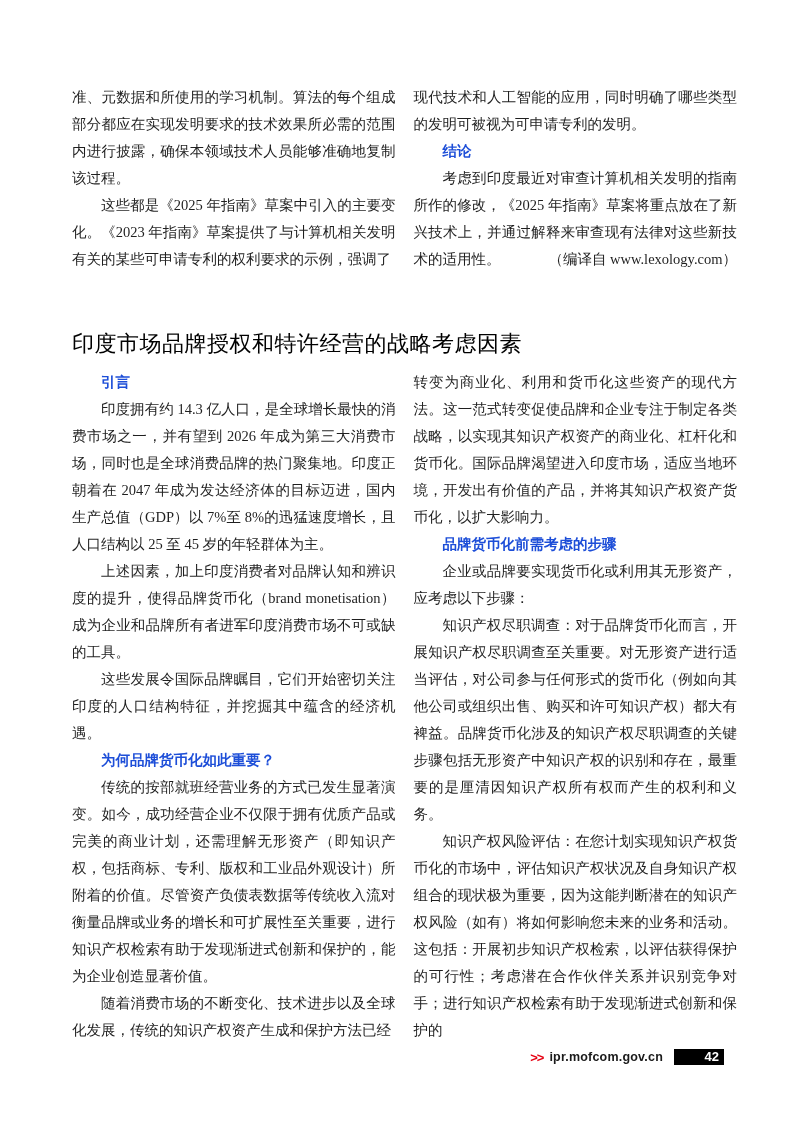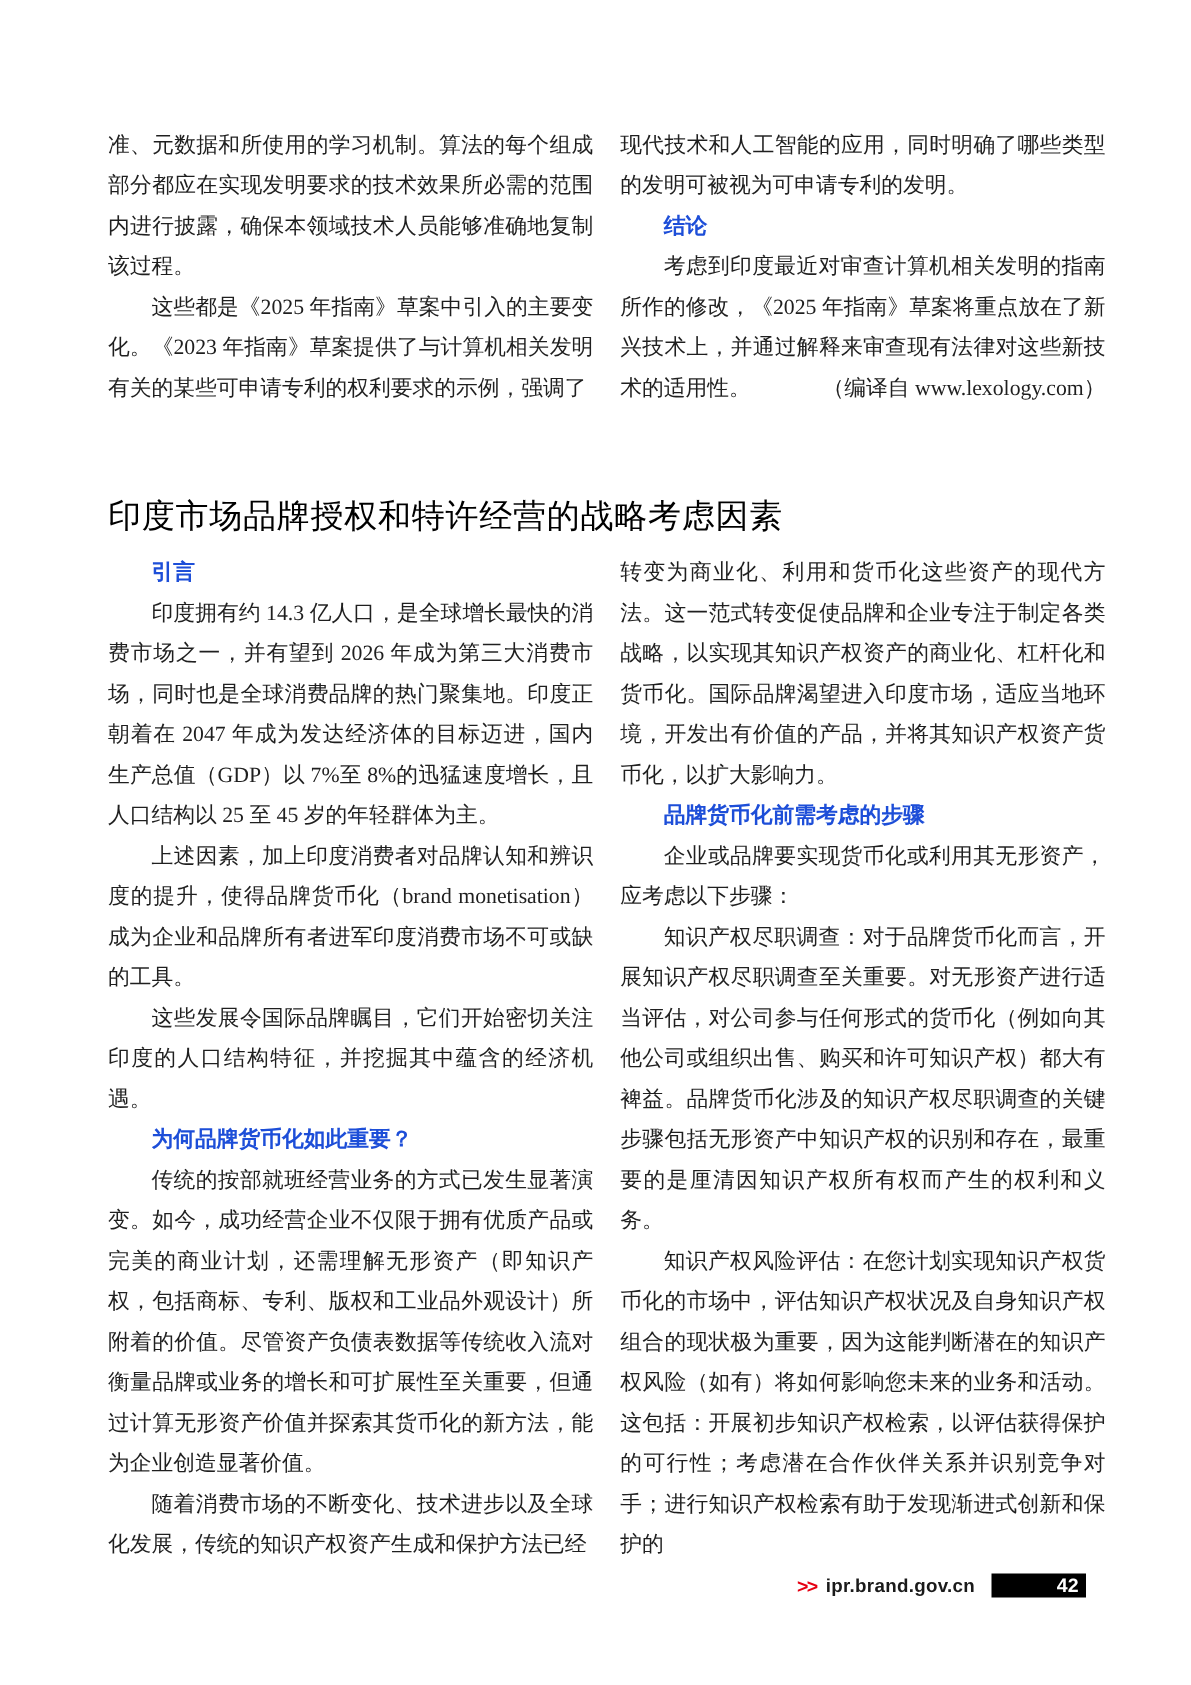--- a/index.html
+++ b/index.html
@@ -39,21 +39,21 @@
   .footer-chevrons {
     color:#e60012; font-weight:700; font-size:13px;
     letter-spacing:-1px; margin-right:6px;
   }
   .footer-url {
     font-size:12.5px; font-weight:700; color:#1a1a1a;
     letter-spacing:0.2px; margin-right:11px;
   }
   .page-badge {
     background:#000000; color:#ffffff;
-    width:63px; height:16px; line-height:16px;
+    width:50px; height:16px; line-height:16px;
     text-align:right; padding-right:5px;
     font-weight:700; font-size:13px;
   }
 </style>
 </head>
 <body>
 
 <div class="page">
   <div class="content">
 
@@ -71,32 +71,32 @@
 
     <h1 class="article-title">印度市场品牌授权和特许经营的战略考虑因素</h1>
 
     <div class="two-col">
       <div class="col">
         <p class="subhead">引言</p>
         <p class="indent">印度拥有约 14.3 亿人口，是全球增长最快的消费市场之一，并有望到 2026 年成为第三大消费市场，同时也是全球消费品牌的热门聚集地。印度正朝着在 2047 年成为发达经济体的目标迈进，国内生产总值（GDP）以 7%至 8%的迅猛速度增长，且人口结构以 25 至 45 岁的年轻群体为主。</p>
         <p class="indent">上述因素，加上印度消费者对品牌认知和辨识度的提升，使得品牌货币化（brand monetisation）成为企业和品牌所有者进军印度消费市场不可或缺的工具。</p>
         <p class="indent">这些发展令国际品牌瞩目，它们开始密切关注印度的人口结构特征，并挖掘其中蕴含的经济机遇。</p>
         <p class="subhead">为何品牌货币化如此重要？</p>
-        <p class="indent">传统的按部就班经营业务的方式已发生显著演变。如今，成功经营企业不仅限于拥有优质产品或完美的商业计划，还需理解无形资产（即知识产权，包括商标、专利、版权和工业品外观设计）所附着的价值。尽管资产负债表数据等传统收入流对衡量品牌或业务的增长和可扩展性至关重要，但通过计算无形资产价值并探索其货币化的新方法，能为企业创造显著价值。</p>
+        <p class="indent">传统的按部就班经营业务的方式已发生显著演变。如今，成功经营企业不仅限于拥有优质产品或完美的商业计划，还需理解无形资产（即知识产权，包括商标、专利、版权和工业品外观设计）所附着的价值。尽管资产负债表数据等传统收入流对衡量品牌或业务的增长和可扩展性至关重要，进行知识产权检索有助于发现渐进式创新和保护的，能为企业创造显著价值。</p>
         <p class="indent">随着消费市场的不断变化、技术进步以及全球化发展，传统的知识产权资产生成和保护方法已经</p>
       </div>
       <div class="col">
         <p>转变为商业化、利用和货币化这些资产的现代方法。这一范式转变促使品牌和企业专注于制定各类战略，以实现其知识产权资产的商业化、杠杆化和货币化。国际品牌渴望进入印度市场，适应当地环境，开发出有价值的产品，并将其知识产权资产货币化，以扩大影响力。</p>
         <p class="subhead">品牌货币化前需考虑的步骤</p>
         <p class="indent">企业或品牌要实现货币化或利用其无形资产，应考虑以下步骤：</p>
         <p class="indent">知识产权尽职调查：对于品牌货币化而言，开展知识产权尽职调查至关重要。对无形资产进行适当评估，对公司参与任何形式的货币化（例如向其他公司或组织出售、购买和许可知识产权）都大有裨益。品牌货币化涉及的知识产权尽职调查的关键步骤包括无形资产中知识产权的识别和存在，最重要的是厘清因知识产权所有权而产生的权利和义务。</p>
         <p class="indent">知识产权风险评估：在您计划实现知识产权货币化的市场中，评估知识产权状况及自身知识产权组合的现状极为重要，因为这能判断潜在的知识产权风险（如有）将如何影响您未来的业务和活动。这包括：开展初步知识产权检索，以评估获得保护的可行性；考虑潜在合作伙伴关系并识别竞争对手；进行知识产权检索有助于发现渐进式创新和保护的</p>
       </div>
     </div>
 
   </div>
 
   <div class="footer">
     <span class="footer-chevrons">&gt;&gt;</span>
-    <span class="footer-url">ipr.brand.gov.cn</span>
+    <span class="footer-url">ipr.mofcom.gov.cn</span>
     <span class="page-badge">42</span>
   </div>
 </div>
 
 </body></html>

